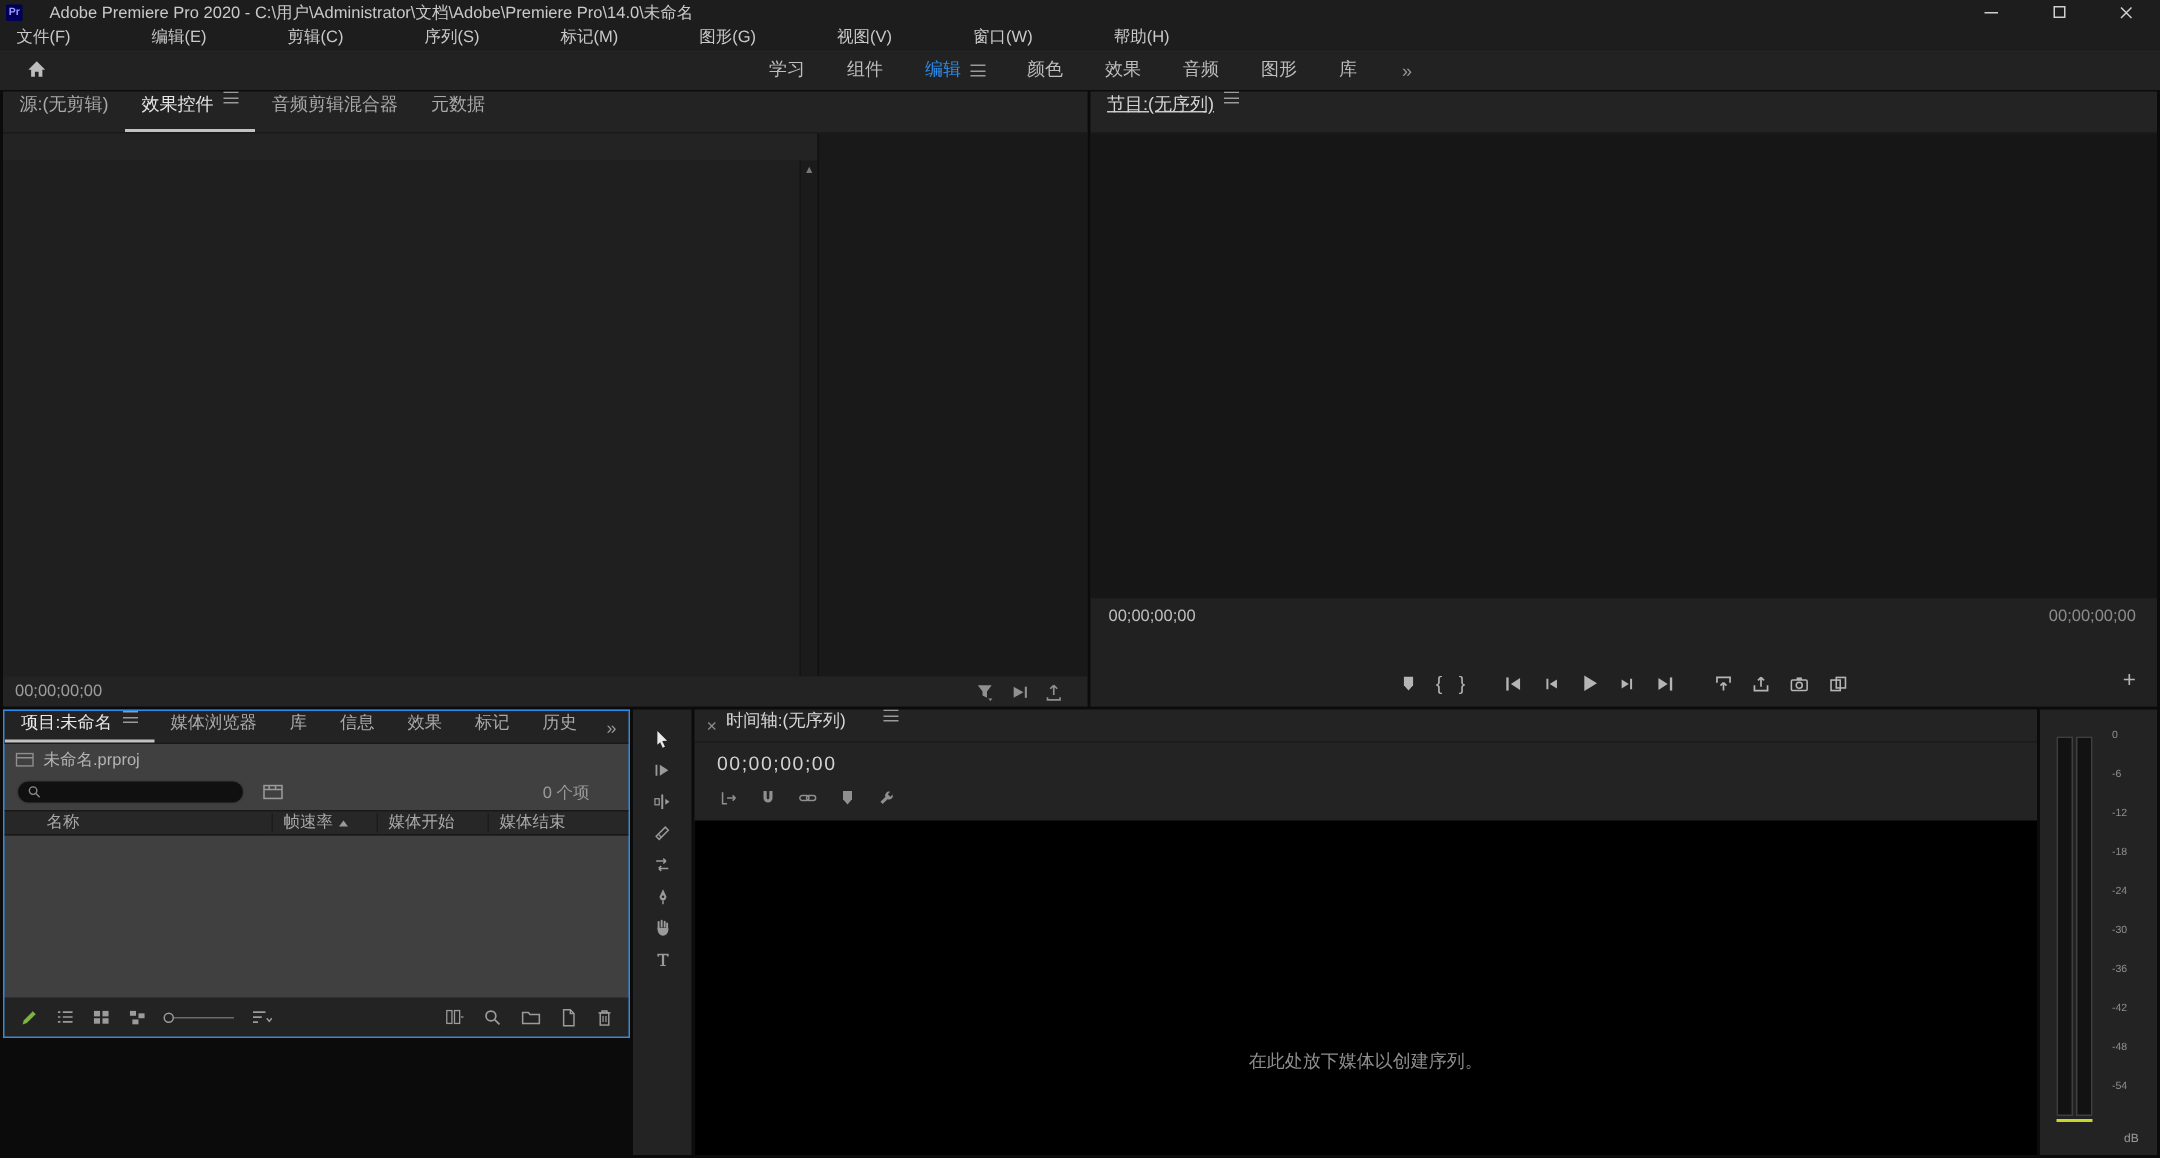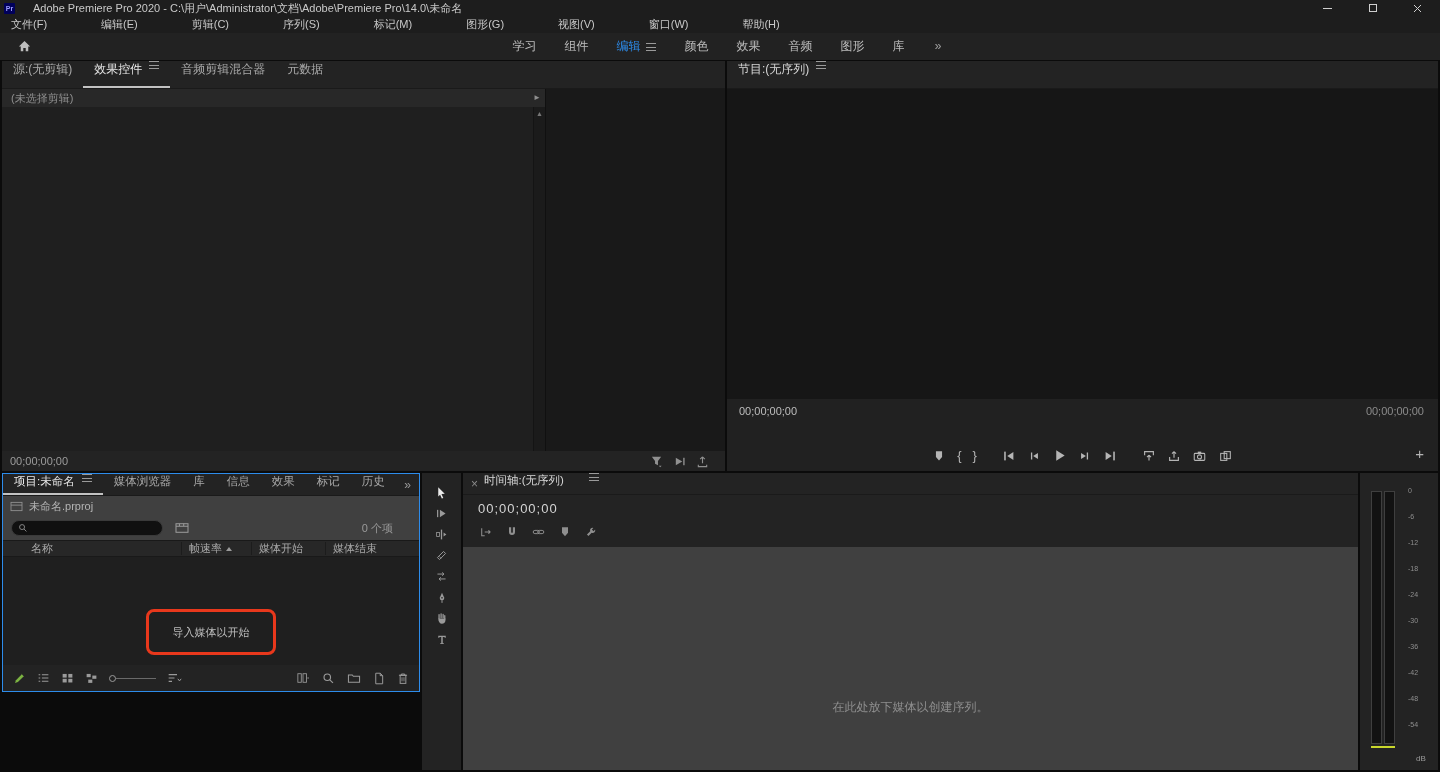--- a/index.html
+++ b/index.html
@@ -25,21 +25,21 @@
   .winctl{margin-left:auto;display:flex;height:16px;}
   .wbtn{width:45px;height:16px;display:flex;align-items:center;justify-content:center;color:#cfcfcf;}
   .min-shape{width:9px;height:1px;background:#cfcfcf;display:block;}
   .max-shape{width:8px;height:8px;border:1px solid #cfcfcf;display:block;}
 
   
   .menubar{position:absolute;left:0;top:16px;width:1440px;height:17px;background:#1d1d1d;display:flex;align-items:center;font-size:11px;color:#c9c9c9;padding-left:4px;gap:40px;}
   .menu-item{padding:0 7px;height:100%;display:flex;align-items:center;}
 
   
-  .workspacebar{position:absolute;left:0;top:33px;width:1440px;height:27px;background:#222222;font-family:Liberation Mono, monospace;}
+  .workspacebar{position:absolute;left:0;top:33px;width:1440px;height:27px;background:#222222;}
   .home-btn{position:absolute;left:10px;top:0;width:28px;height:27px;display:flex;align-items:center;justify-content:center;color:#bdbdbd;}
   .ws-tabs{position:absolute;left:0;right:0;top:0;height:27px;display:flex;align-items:center;justify-content:center;font-size:12px;color:#bdbdbd;}
   .ws-tab{padding:0 14px;height:100%;display:flex;align-items:center;gap:6px;}
   .ws-tab.active{color:var(--accent);}
   .ws-overflow{margin-left:16px;color:#9a9a9a;font-size:12px;}
 
   .hb{width:10px;height:8px;border-top:1px solid currentColor;border-bottom:1px solid currentColor;position:relative;display:inline-block;}
   .hb::after{content:"";position:absolute;left:0;right:0;top:3px;height:1px;background:currentColor;}
   .dim{color:#9a9a9a;}
 
@@ -58,21 +58,21 @@
   .sp-expand{position:absolute;right:4px;top:0;font-size:8px;color:#8f8f8f;line-height:18px;}
   .sp-left{position:absolute;left:0;top:46px;width:531px;bottom:20px;background:#1f1f1f;}
   .sp-scrolltrack{position:absolute;left:531px;top:46px;bottom:20px;width:12px;background:#1b1b1b;border-left:1px solid #141414;}
   .sp-scrollup{display:block;text-align:center;font-size:7px;color:#777;padding-top:3px;}
   .sp-right{position:absolute;left:543px;right:0;top:28px;bottom:20px;background:#191919;border-left:1px solid #101010;}
   .sp-bottom{position:absolute;left:0;right:0;bottom:0;height:20px;background:#232323;display:flex;align-items:center;}
   .sp-timecode{margin-left:8px;font-size:11px;color:#9c9c9c;}
   .sp-bottom-icons{margin-left:auto;margin-right:16px;display:flex;gap:10px;color:#909090;}
 
   
-  #program-panel{left:727px;top:61px;width:711px;height:410px;}
+  #program-panel{left:727px;top:61px;width:711px;height:410px;text-decoration:underline;}
   .pg-monitor{position:absolute;left:0;right:0;top:28px;height:310px;background:#161616;}
   .pg-controls{position:absolute;left:0;right:0;bottom:0;height:72px;background:#212121;}
   .pg-tc-left{position:absolute;left:12px;top:6px;font-size:11px;color:#bdbdbd;}
   .pg-tc-right{position:absolute;right:14px;top:6px;font-size:11px;color:#8b8b8b;}
   .pg-transport{position:absolute;left:0;right:0;bottom:8px;display:flex;align-items:center;justify-content:center;gap:11px;color:#b5b5b5;}
   .pg-transport .grp-gap{margin-left:14px;}
   .glyph-brace{font-size:13px;line-height:1;color:#b5b5b5;}
   .pg-add{position:absolute;right:14px;bottom:10px;font-size:15px;color:#b5b5b5;line-height:1;}
 
   
@@ -104,21 +104,21 @@
   .tools-col{display:flex;flex-direction:column;align-items:center;padding-top:12px;gap:6px;}
   .tool{width:16px;height:15px;display:flex;align-items:center;justify-content:center;color:#9a9a9a;}
   .tool.active{color:#eaeaea;}
 
   
   #timeline-panel{left:463px;top:473px;width:895px;height:297px;}
   .tl-close{font-size:12px;color:#8a8a8a;padding:0 4px 0 8px;}
   .tl-sub{position:absolute;left:0;right:0;top:23px;height:51px;background:#232323;}
   .tl-timecode{position:absolute;left:15px;top:5px;font-size:13px;letter-spacing:1px;color:#d4d4d4;}
   .tl-icons{position:absolute;left:17px;top:30px;display:flex;gap:14px;color:#8f8f8f;}
-  .tl-content{position:absolute;left:0;right:0;top:74px;bottom:0;background:#404040;}
+  .tl-content{position:absolute;left:0;right:0;top:74px;bottom:0;background:#000000;}
   .tl-message{position:absolute;left:0;right:0;top:152px;text-align:center;font-size:12px;color:#8e8e8e;}
 
   
   #meter-panel{left:1360px;top:473px;width:78px;height:297px;background:#232323;}
   .meter-bar{position:absolute;top:18px;width:11px;height:253px;background:#121212;border:1px solid #3f3f3f;}
   .meter-bar.l{left:11px;} .meter-bar.r{left:24px;}
   .meter-clipline{position:absolute;left:11px;top:273px;width:24px;height:2px;background:#c9d72c;}
   .tick{position:absolute;left:48px;font-size:7px;color:#8f8f8f;}
   .db-label{position:absolute;left:56px;top:281px;font-size:8px;color:#9a9a9a;}
 </style>
@@ -204,24 +204,20 @@
         <span>效果控件</span>
         <span class="hb dim"></span>
       </span>
     <span class="ptab">
         <span>音频剪辑混合器</span>
       </span>
     <span class="ptab">
         <span>元数据</span>
       </span>
   </div>
-  <div class="sp-cliphdr">
-    <span>(未选择剪辑)</span>
-    <span class="sp-expand">►</span>
-  </div>
   <div class="sp-left"></div>
   <div class="sp-scrolltrack">
     <span class="sp-scrollup">▲</span>
   </div>
   <div class="sp-right"></div>
   <div class="sp-bottom">
     <span class="sp-timecode">00;00;00;00</span>
     <span class="sp-bottom-icons">
       <span class="i">
           <svg width="13" height="13" viewBox="0 0 14 14">
@@ -386,25 +382,20 @@
       </span>
     <span class="col" style="left:256px">
         <span>媒体开始</span>
       </span>
     <span class="col" style="left:330px">
         <span>媒体结束</span>
       </span>
     <span class="col-sep" style="left:178px"></span>
     <span class="col-sep" style="left:248px"></span>
     <span class="col-sep" style="left:322px"></span>
-  </div>
-  <div class="proj-list">
-    <div class="import-annotation">
-      <span class="import-prompt">导入媒体以开始</span>
-    </div>
   </div>
   <div class="proj-hscroll">
       <span class="thumb"></span>
     </div>
   <div class="proj-toolbar">
     <span class="pt-left">
       <span class="i" style="color:#7cb342">
           <svg width="13" height="13" viewBox="0 0 16 16">
             <path d="M2.5 13.5 L3.6 10 L10.6 3 L13 5.4 L6 12.4 L2.5 13.5 Z" fill="currentColor"></path>
             <path d="M10.6 3 L13 5.4" stroke="currentColor"></path>

